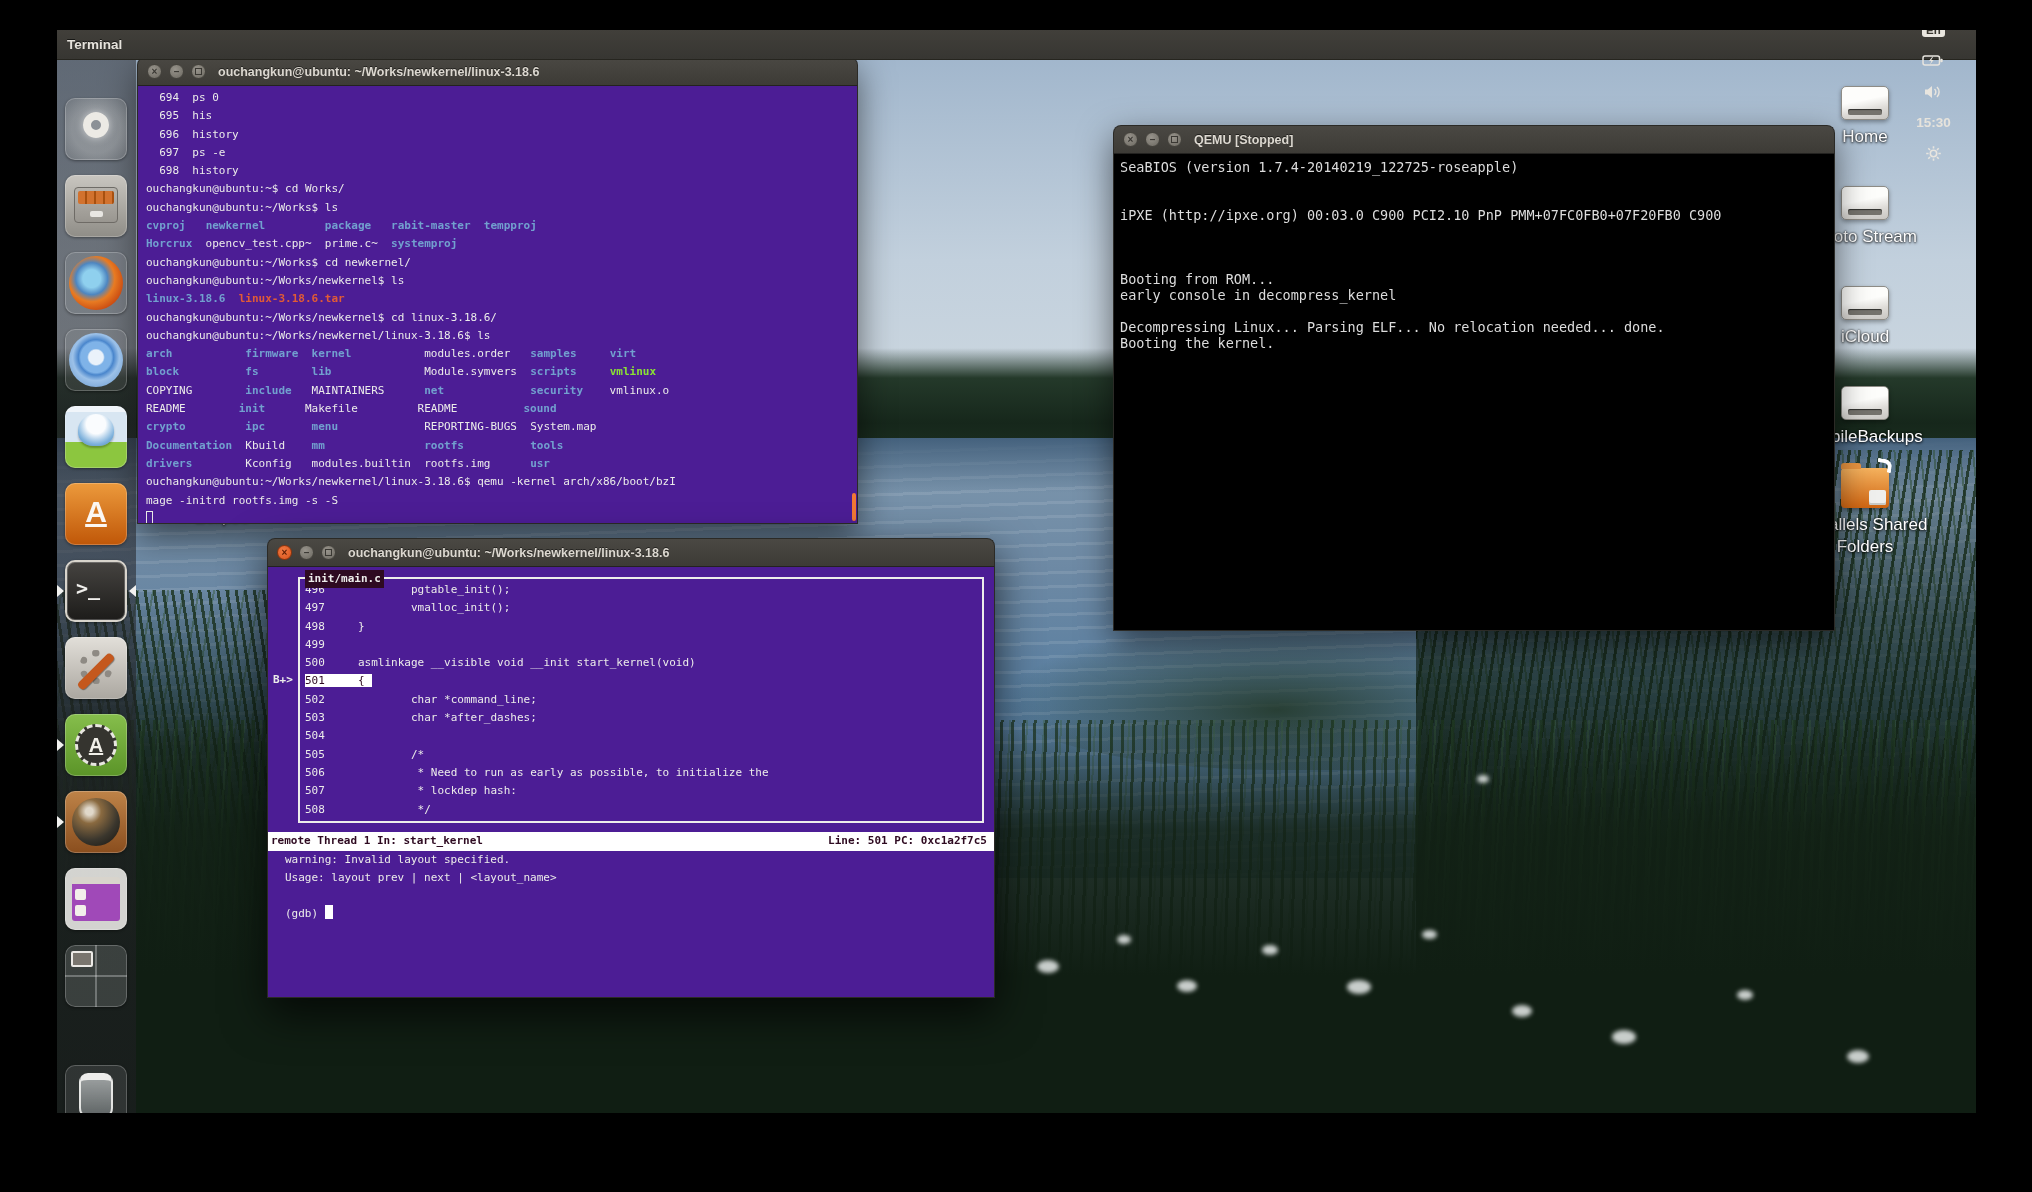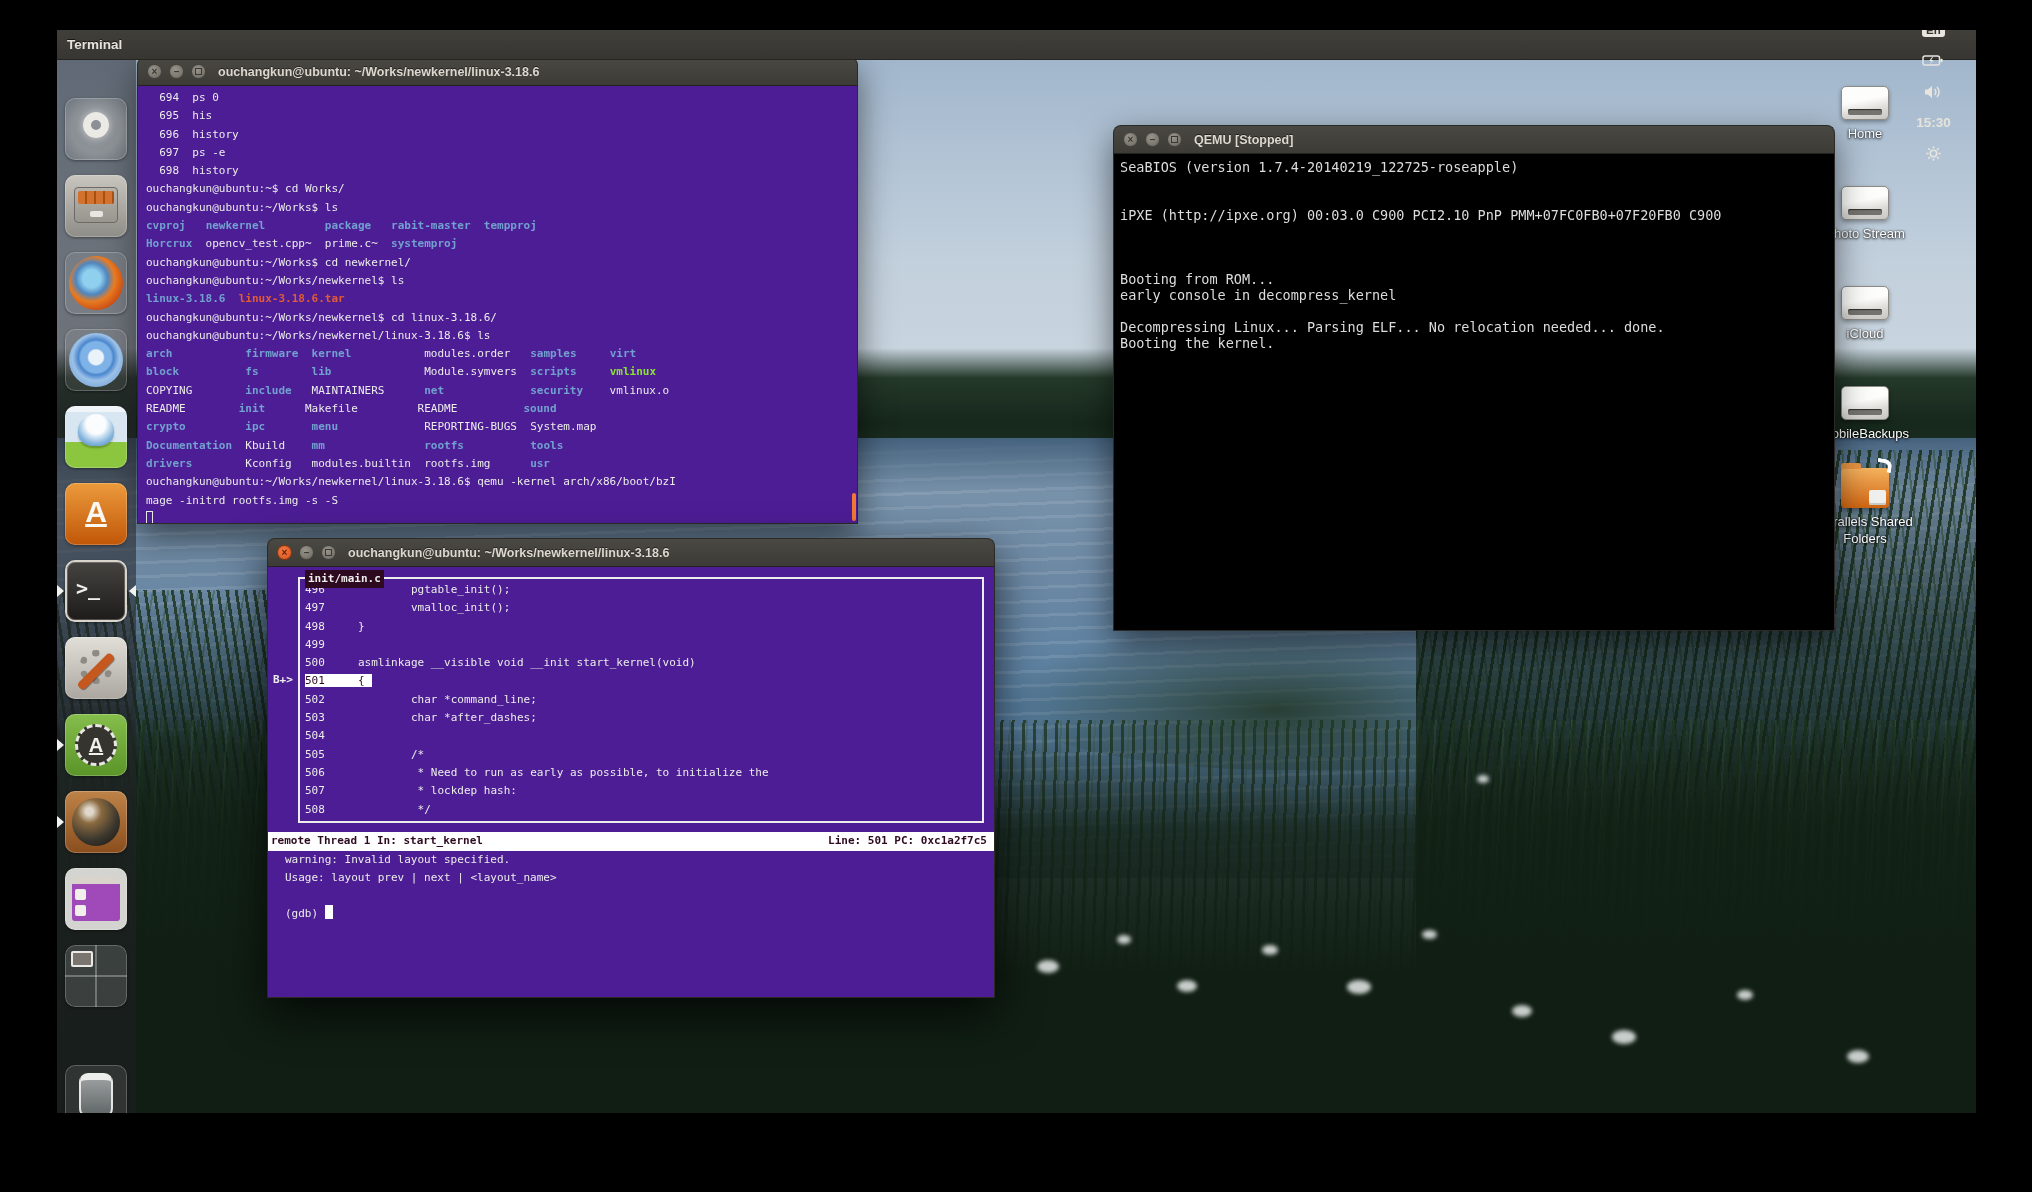--- a/index.html
+++ b/index.html
@@ -59,21 +59,21 @@
   .t-media{background:rgba(245,243,240,.85);}
   .t-media i{display:block;width:48px;height:44px;margin:9px auto;border-radius:3px;background:#a049b8;border-top:7px solid #d8d4cc;position:relative;}
   .t-media i::before{content:"";position:absolute;left:3px;top:5px;width:11px;height:11px;background:#f2efea;border-radius:2px;box-shadow:0 16px 0 #f2efea;}
   .t-ws{background:linear-gradient(90deg,rgba(255,255,255,0) 48%,rgba(255,255,255,.28) 48% 52%,rgba(255,255,255,0) 52%),linear-gradient(0deg,rgba(255,255,255,0) 48%,rgba(255,255,255,.28) 48% 52%,rgba(255,255,255,0) 52%),rgba(210,214,216,.18);}
   .t-ws i{display:block;width:22px;height:16px;margin:6px 0 0 6px;background:#7a766f;border:2px solid #eceae6;border-radius:2px;}
   .t-trash{background:rgba(255,255,255,.10);}
   .t-trash i{display:block;width:34px;height:46px;margin:8px auto;background:linear-gradient(rgba(238,242,244,.55),rgba(198,206,210,.30));border:2px solid rgba(248,248,246,.85);border-top:7px solid #ededeb;border-radius:9px 9px 11px 11px;}
 
   
   .dicon{position:absolute;width:140px;text-align:center;z-index:5;}
-  .dicon .dlabel{margin-top:6px;color:#fff;font-size:13px;text-shadow:0 1px 3px rgba(0,0,0,.9),0 0 2px rgba(0,0,0,.8);line-height:1.3;}
+  .dicon .dlabel{margin-top:6px;color:#fff;font-size:17px;text-shadow:0 1px 3px rgba(0,0,0,.9),0 0 2px rgba(0,0,0,.8);line-height:1.3;}
   .drive{width:48px;height:34px;margin:0 auto;background:linear-gradient(168deg,#fdfdfb 0 42%,#dedcd8 70%,#c8c6c2);border-radius:5px;border:1px solid #8e8c86;position:relative;box-shadow:0 2px 4px rgba(0,0,0,.35);}
   .drive::after{content:"";position:absolute;left:6px;right:6px;bottom:4px;height:6px;background:#75736d;border-radius:2px;box-shadow:inset 0 1px 1px rgba(0,0,0,.6);}
   .pfolder{width:48px;height:40px;margin:0 auto;background:linear-gradient(#f5b25e,#cf6512);border-radius:4px;position:relative;box-shadow:0 2px 4px rgba(0,0,0,.35);}
   .pfolder::before{content:"";position:absolute;top:-5px;left:0;width:20px;height:6px;background:#e89440;border-radius:3px 3px 0 0;}
   .pfolder::after{content:"";position:absolute;right:3px;bottom:3px;width:17px;height:15px;background:#efefed;border-radius:2px;box-shadow:inset 0 -2px 0 #c9c9c5;}
   .parrow{position:absolute;top:-9px;right:-3px;width:15px;height:13px;border-top:4px solid #fff;border-right:4px solid #fff;border-radius:0 8px 0 0;transform:rotate(10deg);}
   .eico{width:36px;height:26px;border-radius:5px;background:#20214e;position:relative;overflow:hidden;margin:0 auto;}
   .eico::before{content:"";position:absolute;left:7px;top:5px;width:24px;height:24px;border:5px solid;border-color:#fff transparent transparent #fff;border-radius:50%;transform:rotate(40deg);}
 
   

